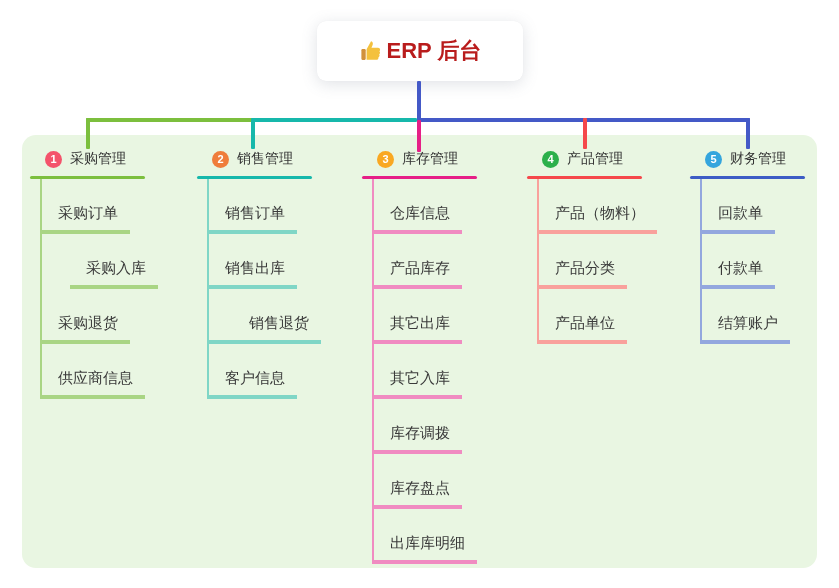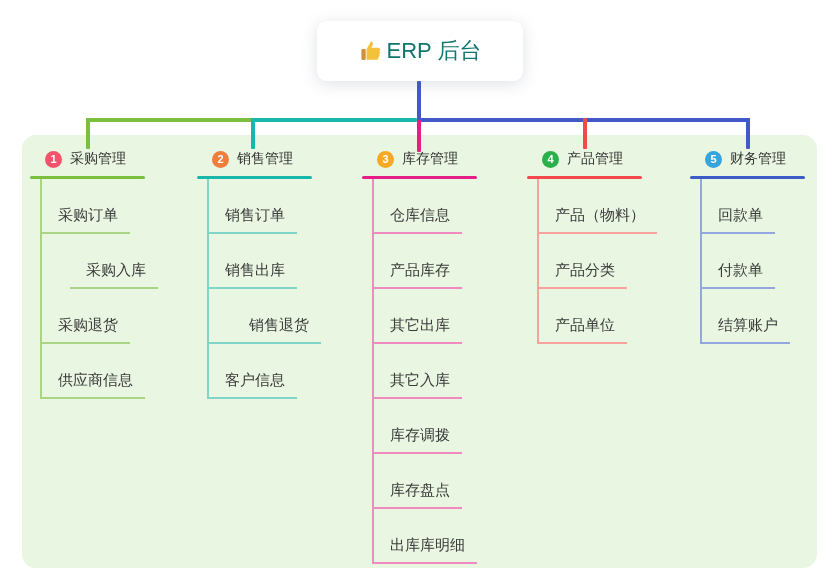--- a/index.html
+++ b/index.html
@@ -7,21 +7,21 @@
     width:839px; height:588px; position:relative; overflow:hidden;
     background:#ffffff;
     font-family:"Liberation Sans", sans-serif;
   }
   
   .root-node {
     position:absolute; left:317px; top:21px; width:206px; height:60px;
     background:#ffffff; border-radius:9px;
     box-shadow:0 3px 16px rgba(100,110,130,.20), 0 0 1px rgba(0,0,0,.06);
     display:flex; align-items:center; justify-content:center; gap:2px;
-    font-size:22px; color:#0f766e;
+    font-size:22px; color:#b91c1c;font-weight:bold;
   }
   .root-icon svg { display:block; }
   
   .line { position:absolute; z-index:3; border-radius:1px; }
   .c-stem    { left:417px; top:81px;  width:4px;  height:39px; background:#4459c7; }
   .c-h-green { left:86px;  top:118px; width:167px; height:4px; background:#7cbf3e; }
   .c-h-teal  { left:253px; top:118px; width:164px; height:4px; background:#17b8ab; }
   .c-h-blue  { left:417px; top:118px; width:333px; height:4px; background:#4459c7; }
   .c-d-green   { left:86px;  top:118px; width:4px; height:31px; background:#7cbf3e; }
   .c-d-teal    { left:251px; top:118px; width:4px; height:31px; background:#17b8ab; }
@@ -40,21 +40,21 @@
   .badge {
     width:17px; height:17px; border-radius:50%; flex:0 0 17px;
     color:#fff; font-size:11px; line-height:17px; text-align:center; font-weight:bold;
   }
   .btext { font-size:14px; color:#333333; white-space:nowrap; }
   .bline { width:115px; height:3px; margin-top:5px; border-radius:2px; }
   .children { margin-left:10px; border-left:2px solid #ccc; }
   .crow { height:55px; display:flex; align-items:flex-end; }
   .clabel {
     font-size:15px; color:#3a3a3a; white-space:nowrap;
-    padding:0 12px 7px 16px; border-bottom:2px solid #737373;
+    padding:0 12px 7px 16px; border-bottom:4px solid #737373;
   }
 </style>
 </head>
 <body>
 
 <div class="board"></div>
 
 <div class="line c-stem"></div>
 <div class="line c-h-green"></div>
 <div class="line c-h-teal"></div>

